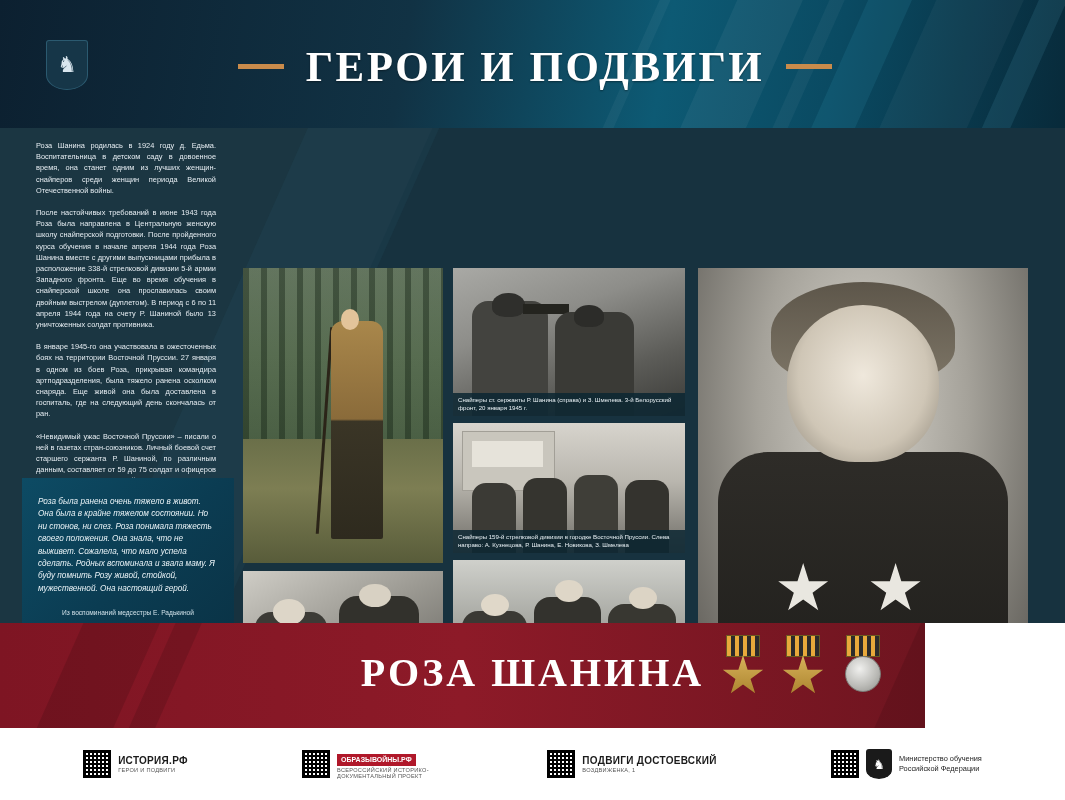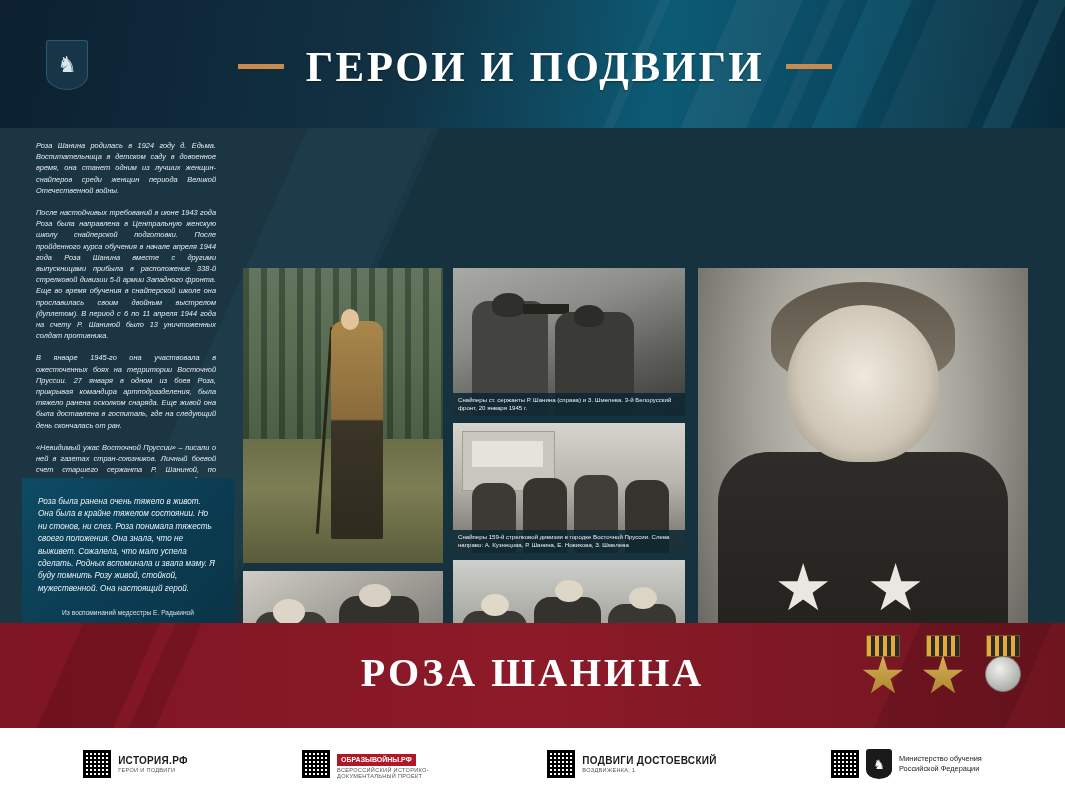--- a/index.html
+++ b/index.html
@@ -110,21 +110,21 @@
   
   .text-col {
     position: absolute;
     left: 36px; top: 12px;
     width: 180px;
     color: #e6edf2;
     font-size: 7.4px;
     line-height: 11.2px;
     text-align: justify;
   }
-  .text-col p { margin-bottom: 11px; font-style: italic; }
+  .text-col p { margin-bottom: 11px; }
 
   .quote-box {
     position: absolute;
     left: 22px; top: 350px;
     width: 212px; height: 160px;
     background: linear-gradient(135deg, #0d4b64 0%, #0b3c52 55%, #0a3346 100%);
     padding: 18px 16px 10px 16px;
     color: #eaf3f7;
     font-style: italic;
     font-size: 8.2px;
@@ -222,21 +222,21 @@
   .star-white {
     width:100%; height:100%;
     background:#e9e7e0;
     clip-path: polygon(50% 0%, 61% 35%, 98% 35%, 68% 57%, 79% 91%, 50% 70%, 21% 91%, 32% 57%, 2% 35%, 39% 35%);
   }
 
   
   .banner {
     position: absolute;
     left: 0; top: 623px;
-    width: 1065px; height: 105px;
+    width: 925px; height: 105px;
     background: linear-gradient(90deg, #7e1523 0%, #8d1a28 50%, #6f1520 100%);
     overflow: hidden;
   }
   .banner .bdiag {
     position: absolute; top:-40px; width: 70px; height: 200px;
     background: rgba(0,0,0,0.12); transform: rotate(24deg);
   }
   .banner .bd1 { left: 60px; }
   .banner .bd2 { left: 150px; width: 24px; }
   .banner .bd3 { left: 900px; width: 120px; background: rgba(0,0,0,0.10); }

